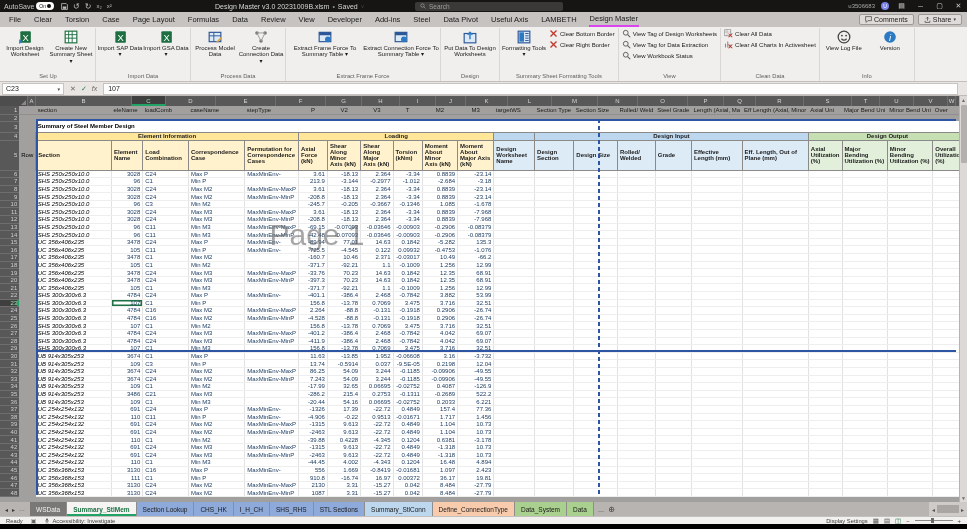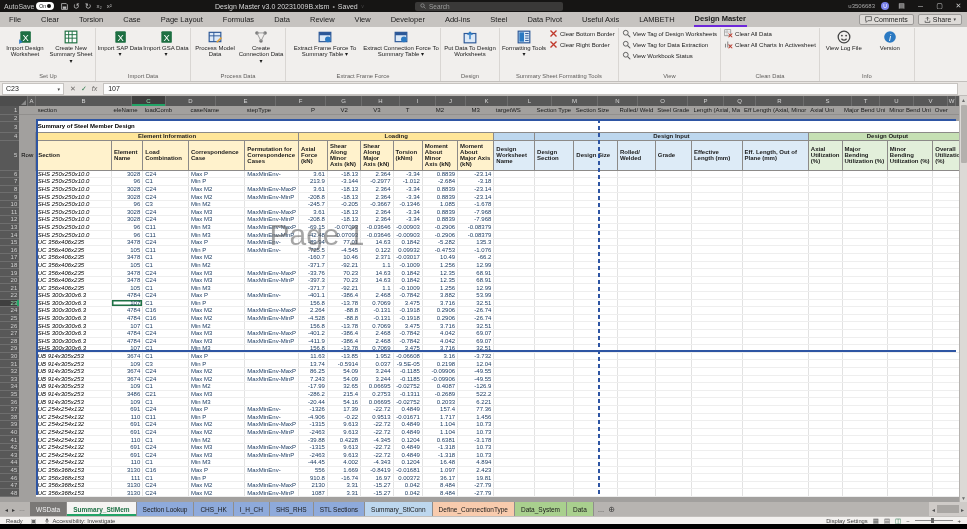--- a/index.html
+++ b/index.html
@@ -22,21 +22,21 @@
     border-radius:2px; color:#9f9f9f; display:flex; align-items:center; gap:3px; padding:0 5px; font-size:6.5px; }
   .tb-right { position:absolute; right:2px; top:0; height:12px; display:flex; align-items:center; gap:6px; }
   .avatar { width:8px; height:8px; border-radius:50%; background:#7b83eb; color:#fff; font-size:5px;
     display:flex; align-items:center; justify-content:center; }
   .winbtn { width:13px; text-align:center; font-size:7px; color:#c9c9c9; }
 
   
   .menubar { height:15px; background:#c6c3c0; display:flex; align-items:center; padding:0 8px;
     gap:11px; font-size:7.5px; color:#1b1b1b; position:relative; }
   .mtab { padding:1px 1px 2px; white-space:nowrap; }
-  .mtab.active { font-weight:bold; border-bottom:2px solid #6d28d9; }
+  .mtab.active { font-weight:normal; border-bottom:2px solid #d946ef; }
   .mb-right { position:absolute; right:5px; top:1.5px; display:flex; gap:4px; }
   .mb-btn { background:#dedbd8; border:1px solid #9c9a98; border-radius:2px; font-size:7px;
     padding:0 5px; height:11px; display:flex; align-items:center; gap:2px; color:#222; }
 
   
   .ribbon { height:55px; background:#f1efed; border-bottom:1px solid #c2bfbc; display:flex;
     align-items:stretch; padding:1px 1px 0; overflow:hidden; }
   .rgroup { display:flex; flex-direction:column; border-right:1px solid #d9d6d3; padding:0 1px; }
   .rgroup-buttons { flex:1; display:flex; align-items:flex-start; justify-content:center; }
   .rgroup-label { text-align:center; font-size:5.8px; color:#5f5d5b; padding:0 2px 2px; white-space:nowrap; }
@@ -172,21 +172,21 @@
       <span style="font-size:6px;color:#a8a8a8">u3506683</span>
       <span class="avatar">U</span>
       <span class="winbtn">▤</span>
       <span class="winbtn">─</span>
       <span class="winbtn">▢</span>
       <span class="winbtn">✕</span>
     </div>
   </div>
 
   <div class="menubar">
-    <span id="menu-tabs" style="display:flex;gap:18px;align-items:center">
+    <span id="menu-tabs" style="display:flex;gap:11px;align-items:center">
         <span class="mtab">File</span>
         <span class="mtab">Clear</span>
         <span class="mtab">Torsion</span>
         <span class="mtab">Case</span>
         <span class="mtab">Page Layout</span>
         <span class="mtab">Formulas</span>
         <span class="mtab">Data</span>
         <span class="mtab">Review</span>
         <span class="mtab">View</span>
         <span class="mtab">Developer</span>

